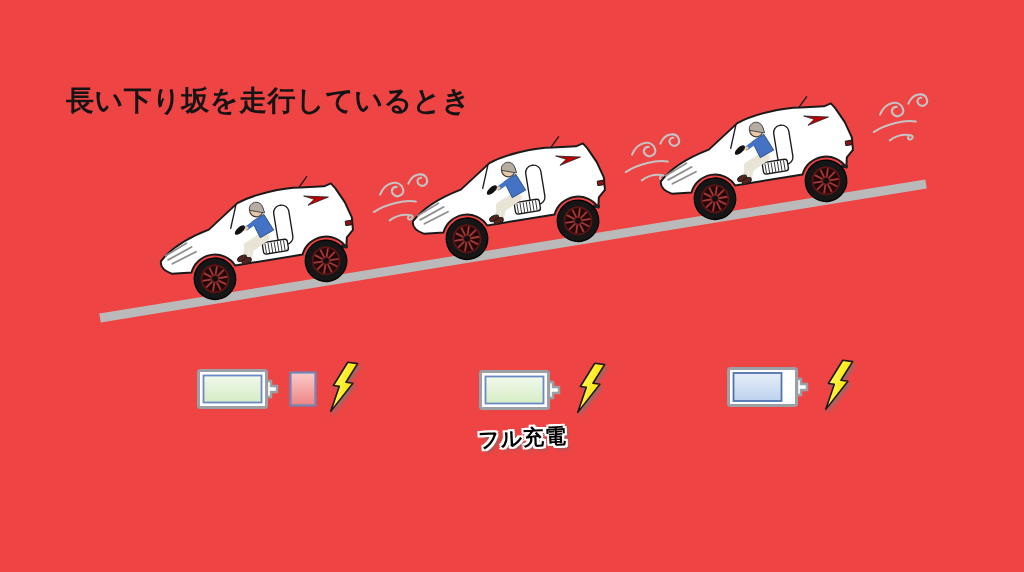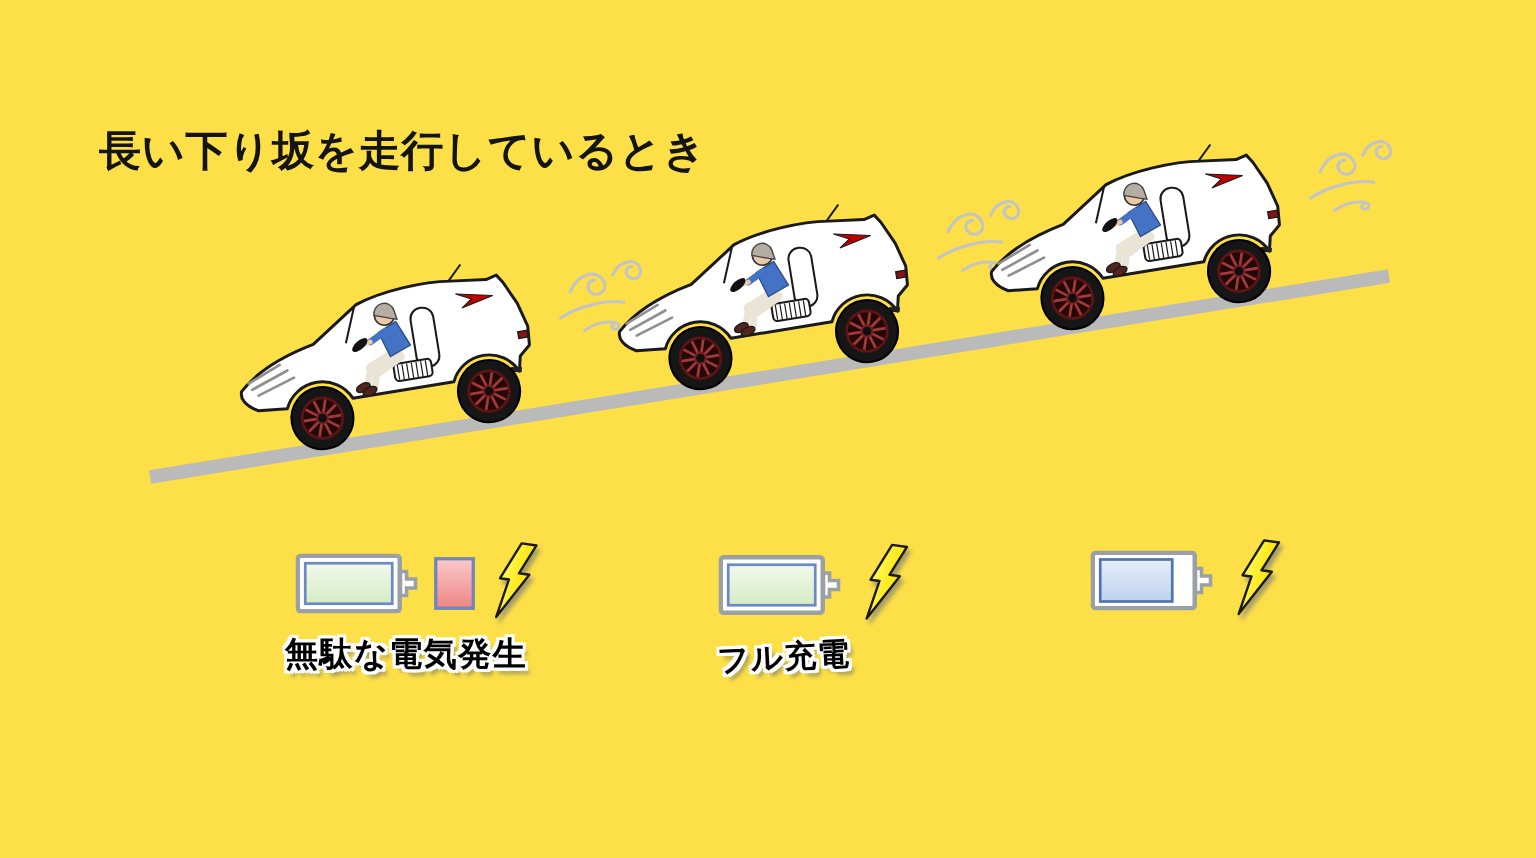--- a/index.html
+++ b/index.html
@@ -1,17 +1,17 @@
 <!DOCTYPE html>
 <html style="--battery_green: #d5ecc4; --battery_blue: #bdd2ee; --battery_red: #ee8484; --battery_casing_gray: #9aa0a6; --battery_border_blue: #6b89c4; --lightning_yellow: #ffdf00; --road_gray: #bababa; --car_accent_red: #c00000;"><head>
 <meta charset="utf-8">
 <style>
   html,body{margin:0;padding:0;background:#fff;}
   .stage{
-    position:relative;width:1024px;height:572px;overflow:hidden;background:#fde047;
+    position:relative;width:1024px;height:572px;overflow:hidden;background:#ef4444;
     font-family:"Liberation Sans","DejaVu Sans",sans-serif;
   }
   .title{
     position:absolute;left:66px;top:82px;
     font-size:28px;font-weight:700;color:#141414;letter-spacing:0.5px;
     white-space:nowrap;
   }
   svg.scene{position:absolute;left:0;top:0;width:1024px;height:572px;}
 
   
@@ -193,16 +193,15 @@
     <svg width="82" height="40" viewBox="0 0 82 40">
       <rect class="bat-case" x="1.5" y="1.5" width="68" height="37" rx="2"></rect>
       <path class="bat-term" d="M70 12 h4 v5 h6 v6 h-6 v5 h-4 z"></path>
       <rect class="bat-inner-blue" x="6.5" y="6" width="48" height="28"></rect>
     </svg>
     <svg class="bolt-svg" width="34" height="56" viewBox="0 0 34 56">
       <polygon class="bolt" transform="rotate(8 17 28)" points="17,1 27,1 18,21 25,21 7,52 12,26 6,26"></polygon>
     </svg>
   </div>
 
-  <div class="legend-label l1">無駄な電気発生</div>
   <div class="legend-label l2">フル充電</div>
 
 </div>
 
 </body></html>

